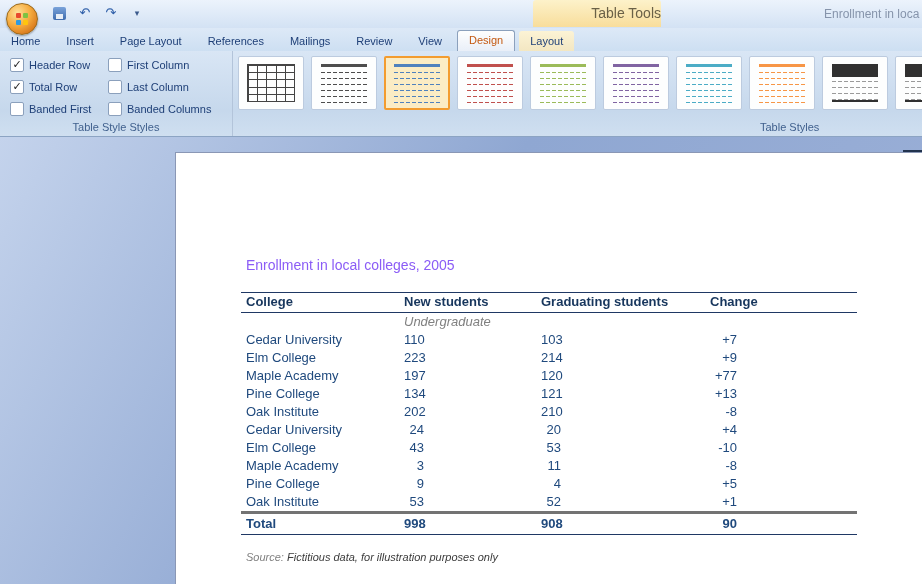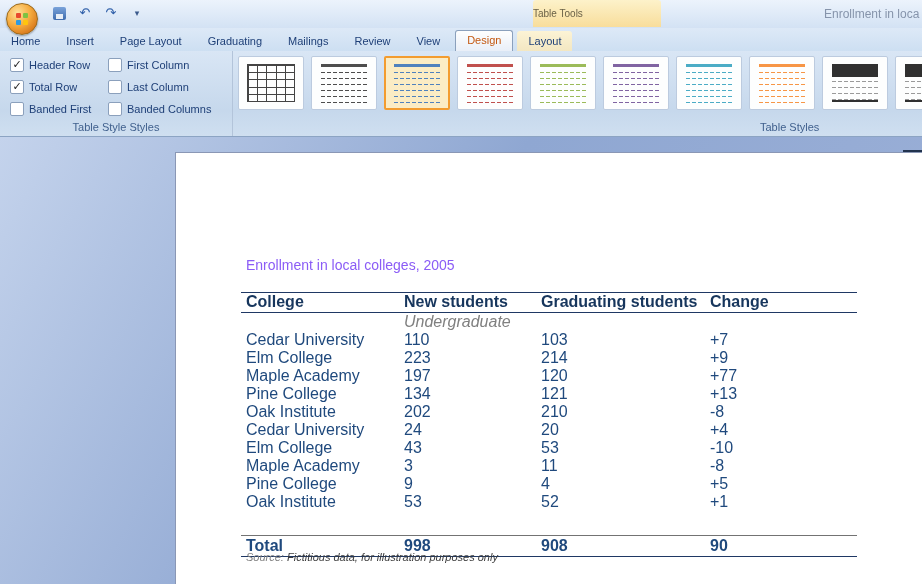--- a/index.html
+++ b/index.html
@@ -18,21 +18,21 @@
   .sq1{background:#e8492e}.sq2{background:#7ec242}.sq3{background:#2e9ae0}.sq4{background:#ffc40d}
   .qat{position:absolute;left:50px;top:4px;display:flex;align-items:center;gap:8px;}
   .qat-btn{width:18px;height:18px;display:flex;align-items:center;justify-content:center;
     color:#2e5ea8;font-size:13px;line-height:18px;cursor:pointer;}
   .disk{width:13px;height:13px;border-radius:2px;background:linear-gradient(#7aa3da,#3f6cae);
     position:relative;}
   .disk:after{content:"";position:absolute;left:3px;bottom:1px;width:7px;height:5px;background:#e8eef6;}
   .caret{font-size:9px;color:#3a5a8c;}
   .ctx-header{position:absolute;left:533px;top:0;width:128px;height:27px;
     background:linear-gradient(#fdf2ca,#f8dd9b);border-radius:3px 3px 0 0;
-    text-align:left;line-height:27px;font-size:10px;color:#6a6147;}
+    text-align:right;line-height:27px;font-size:14px;color:#6a6147;}
   .win-title{position:absolute;left:824px;top:7px;width:98px;overflow:hidden;
     white-space:nowrap;font-size:12px;color:#8694ab;}
 
   
   #tabstrip{position:absolute;top:28px;left:0;right:0;height:23px;
     background:linear-gradient(#dde9f7,#cddff2);display:flex;align-items:flex-end;
     box-sizing:border-box;}
   .tab{height:20px;line-height:20px;padding:0 11px;margin-right:4px;font-size:11px;
     color:#1e3f77;border-radius:3px 3px 0 0;cursor:pointer;white-space:nowrap;}
   .tab.ctx{background:linear-gradient(#fcf3d5,#f3e7c2);}
@@ -80,28 +80,28 @@
       repeating-linear-gradient(180deg, transparent 0 5px, #9a9a9a 5px 6px);}
 
   
   #docarea{position:absolute;top:137px;left:0;right:0;bottom:0;
     background:linear-gradient(120deg,#c4d3ec,#8fa7d2 45%,#9db1d8);}
   #page-corner{position:absolute;right:0;top:13px;width:19px;height:11px;background:#22334e;}
   #page{position:absolute;left:175px;top:15px;right:0;bottom:0;background:#fff;
     border-left:1px solid #8a97b5;border-top:1px solid #8a97b5;}
   .doc-title{position:absolute;left:70px;top:104px;font-size:14px;color:#8b5cf6;}
   .tbl{position:absolute;left:65px;top:139px;width:616px;}
-  .trow{position:relative;height:18px;line-height:18px;color:#1f497d;font-size:16px;}
+  .trow{position:relative;height:18px;line-height:18px;color:#1f497d;font-size:13px;}
   .trow.thead{font-weight:bold;color:#17365d;height:19px;line-height:18px;
     border-top:1px solid #1f3864;border-bottom:1px solid #1f3864;}
   .trow.ttotal{font-weight:bold;height:20px;line-height:19px;
-    border-top:1px solid #737373;border-bottom:1px solid #1f3864;margin-top:24px;}
+    border-top:3px solid #737373;border-bottom:1px solid #1f3864;}
   .cell{position:absolute;top:0;white-space:nowrap;}
   .c1{left:5px}.c2{left:163px}.c3{left:300px}.c4{left:469px}
-  .num{display:inline-block;text-align:left;}
+  .num{display:inline-block;text-align:right;}
   .n1{width:20px}.n2{width:20px}.n3{width:27px}
   .sec{font-style:italic;color:#808080;}
   .source{position:absolute;left:70px;top:398px;font-size:11px;font-style:italic;}
   .src-label{color:#808080;}
   .src-text{color:#3b3b3b;margin-top:11px;}
 </style>
 </head>
 <body>
 
 <div id="app">
@@ -124,21 +124,21 @@
       <span class="qat-btn caret">▾</span>
     </div>
     <div class="ctx-header">Table Tools</div>
     <div class="win-title">Enrollment in loca</div>
   </div>
 
   <div id="tabstrip">
       <div class="tab">Home</div>
       <div class="tab">Insert</div>
       <div class="tab">Page Layout</div>
-      <div class="tab">Graduating</div>
+      <div class="tab">References</div>
       <div class="tab">Mailings</div>
       <div class="tab">Review</div>
       <div class="tab">View</div>
       <div class="tab ctx active">Design</div>
       <div class="tab ctx">Layout</div>
     </div>
 
   <div id="ribbon">
     <div class="grp1">
       <div class="cbcol" id="cbcolA">

